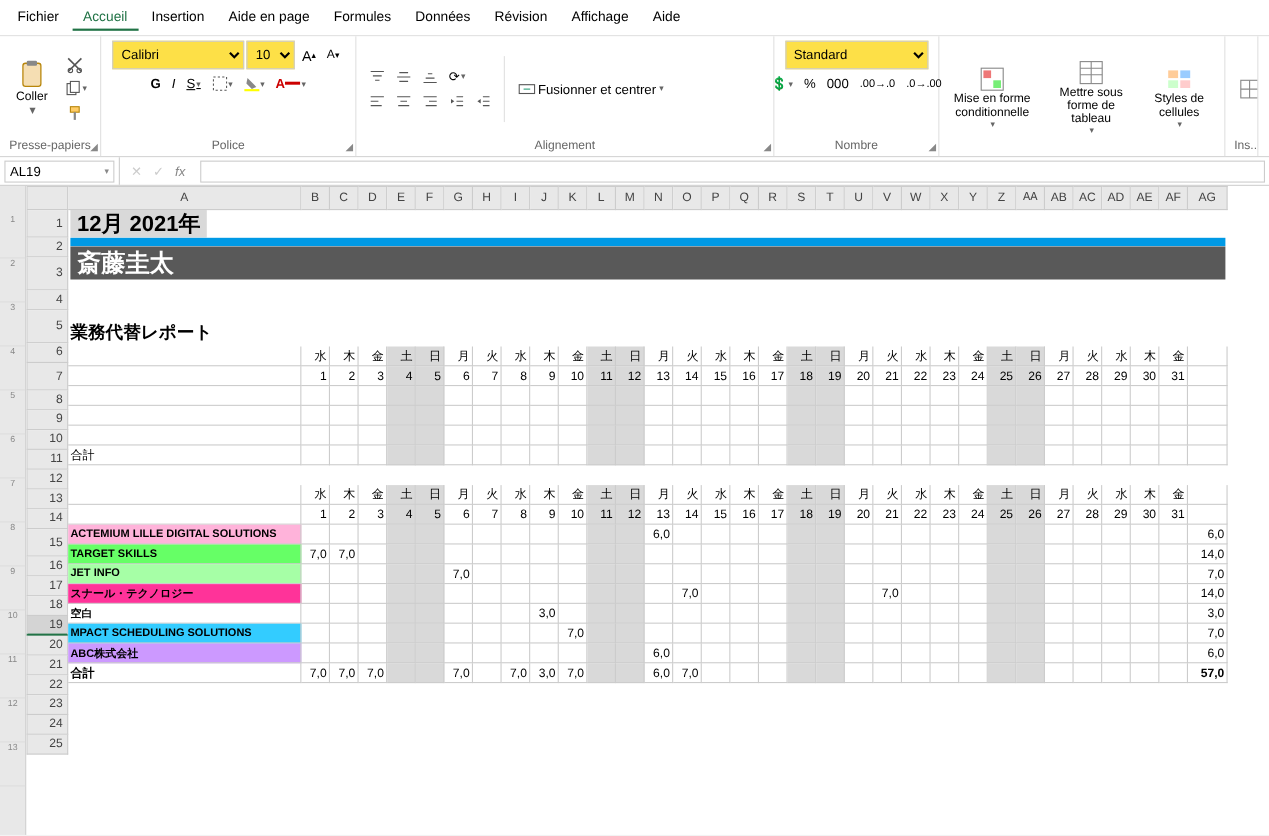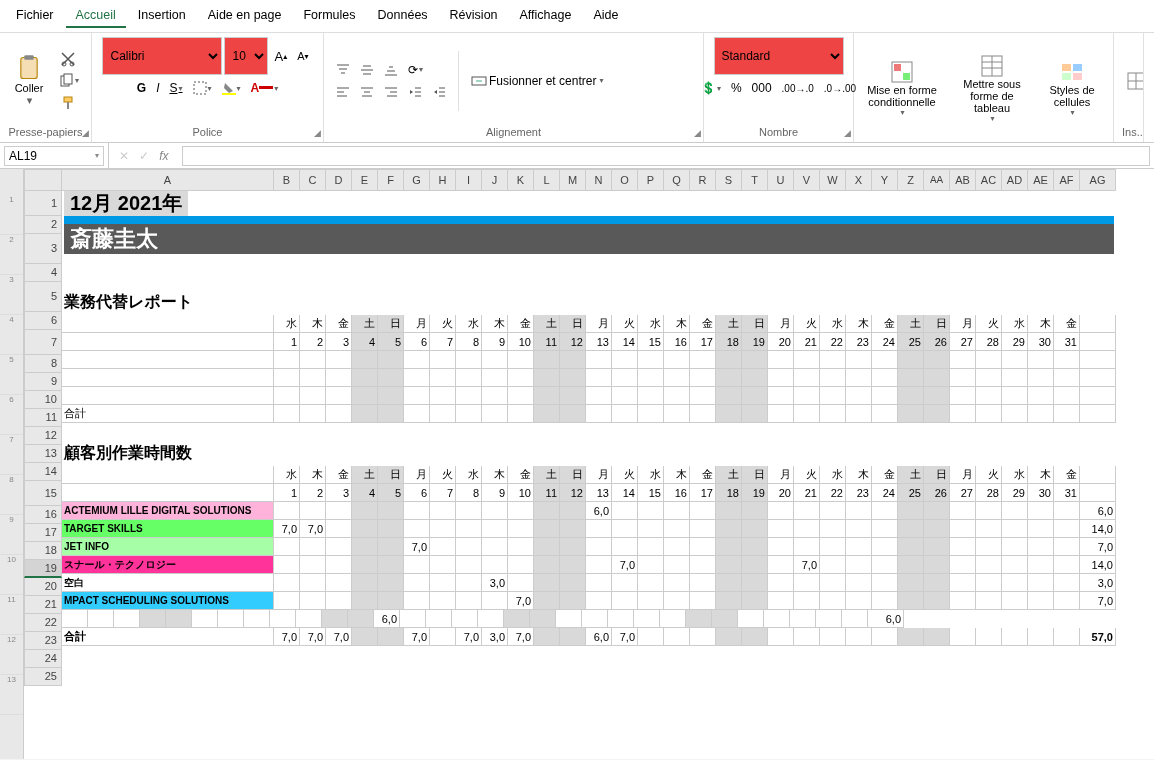--- a/index.html
+++ b/index.html
@@ -22,21 +22,21 @@
 
 
 .paste-big { display: flex; flex-direction: column; align-items: center; width: 44px; }
 .paste-big svg { width: 28px; height: 28px; }
 .paste-big span { font-size: 11px; }
 .mini-btns { display: flex; flex-direction: column; gap: 2px; }
 
 
 .font-row { display: flex; gap: 2px; align-items: center; }
 .font-col { display: flex; flex-direction: column; gap: 4px; }
-select, input.combo { height: 38px; border: 1px solid #ccc; font-size: 12px; padding: 0 3px; background: #ef4444; }
+select, input.combo { height: 26px; border: 1px solid #ccc; font-size: 12px; padding: 0 3px; background: #fde047; }
 .font-name { width: 120px; }
 .font-size { width: 44px; }
 
 
 .numfmt { width: 130px; }
 
 
 .fbar { display: flex; background: #fff; border-bottom: 1px solid #ccc; height: 26px; align-items: center; }
 .namebox { width: 100px; border: 1px solid #ccc; margin: 2px 4px; height: 20px; display: flex; align-items: center; padding: 0 4px; font-size: 12px; background:#fff; }
 .namebox .dd { margin-left: auto; font-size: 8px; color: #888; }
@@ -657,25 +657,20 @@
               <div class="cell" style="width: 26px;"></div>
               <div class="cell" style="width: 26px;"></div>
               <div class="cell" style="width: 26px;"></div>
               <div class="cell" style="width: 26px;"></div>
               <div class="cell" style="width: 26px;"></div>
               <div class="cell" style="width: 36px;"></div>
             </div>
             <div class="row">
               <div class="cell nb" style="width: 1054px;"></div>
             </div>
-            <div class="row tall">
-              <div class="cell nb" style="width: 1054px;">
-                <span class="sec-title">顧客別作業時間数</span>
-              </div>
-            </div>
             <div class="row">
               <div class="cell" style="width: 212px;"></div>
               <div class="cell r" style="width: 26px;">水</div>
               <div class="cell r" style="width: 26px;">木</div>
               <div class="cell r" style="width: 26px;">金</div>
               <div class="cell wk r" style="width: 26px;">土</div>
               <div class="cell wk r" style="width: 26px;">日</div>
               <div class="cell r" style="width: 26px;">月</div>
               <div class="cell r" style="width: 26px;">火</div>
               <div class="cell r" style="width: 26px;">水</div>
@@ -943,20 +938,21 @@
               <div class="cell wk " style="width: 26px;"></div>
               <div class="cell wk " style="width: 26px;"></div>
               <div class="cell" style="width: 26px;"></div>
               <div class="cell" style="width: 26px;"></div>
               <div class="cell" style="width: 26px;"></div>
               <div class="cell" style="width: 26px;"></div>
               <div class="cell" style="width: 26px;"></div>
               <div class="cell r" style="width: 36px;">7,0</div>
             </div>
             <div class="row">
+              <div class="cell c-abc" style="width: 212px; font-weight: bold; font-size: 10px;">ABC株式会社</div>
               <div class="cell" style="width: 26px;"></div>
               <div class="cell" style="width: 26px;"></div>
               <div class="cell" style="width: 26px;"></div>
               <div class="cell wk " style="width: 26px;"></div>
               <div class="cell wk " style="width: 26px;"></div>
               <div class="cell" style="width: 26px;"></div>
               <div class="cell" style="width: 26px;"></div>
               <div class="cell" style="width: 26px;"></div>
               <div class="cell" style="width: 26px;"></div>
               <div class="cell" style="width: 26px;"></div>

